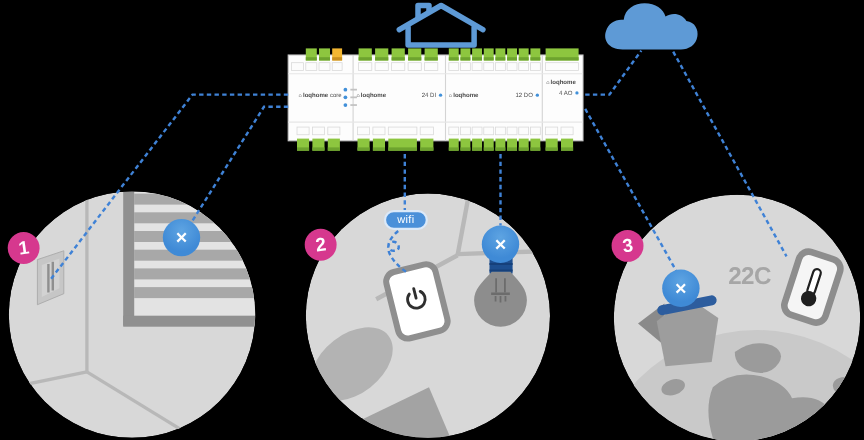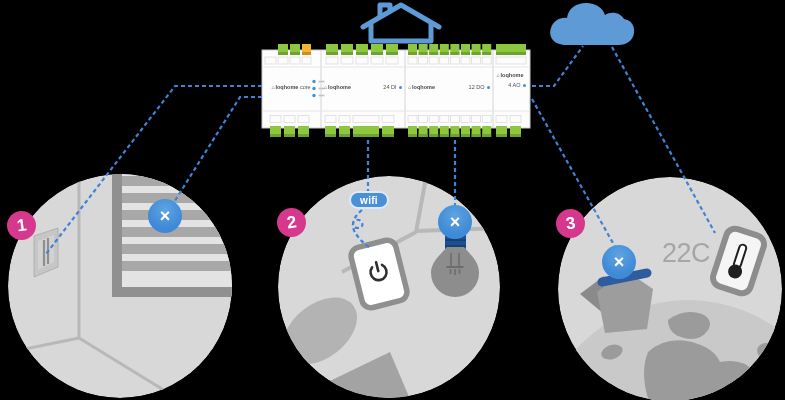--- a/index.html
+++ b/index.html
@@ -18,23 +18,23 @@
          display:flex;align-items:center;justify-content:center;}
   .badge span{color:#fff;font-weight:800;font-size:17px;transform:rotate(-8deg);}
   .marker{position:absolute;width:34px;height:34px;border-radius:50%;z-index:4;
           background:radial-gradient(circle at 50% 32%,#5ea4e2,#3f8ad6 65%);
           display:flex;align-items:center;justify-content:center;}
   .marker span{color:#fff;font-weight:bold;font-size:18px;line-height:18px;}
   
   .wifi{position:absolute;left:349px;top:191px;width:40px;height:18px;border-radius:9px;z-index:4;
         background:#4a90d9;border:2px solid rgba(235,243,252,.9);box-sizing:border-box;
         display:flex;align-items:center;justify-content:center;}
-  .wifi span{color:#fff;font-weight:bold;font-size:10px;letter-spacing:.3px;}
+  .wifi span{color:#fff;font-weight:normal;font-size:10px;letter-spacing:.3px;}
   
-  .temp{position:absolute;left:662px;top:238px;z-index:3;color:#a6a6a6;font-weight:normal;font-size:27px;letter-spacing:-.5px;}
+  .temp{position:absolute;left:662px;top:238px;z-index:3;color:#a6a6a6;font-weight:bold;font-size:22px;letter-spacing:-.5px;}
   .thermo{position:absolute;left:716px;top:228px;width:45px;height:66px;z-index:3;
           transform:rotate(18deg);background:#f5f5f5;border:6px solid #8d8d8d;border-radius:12px;
           box-sizing:border-box;display:flex;align-items:center;justify-content:center;}
 </style>
 </head>
 <body>
 
 <div id="stage">
 
   <svg id="art" width="785" height="400" viewBox="0 0 785 400">

